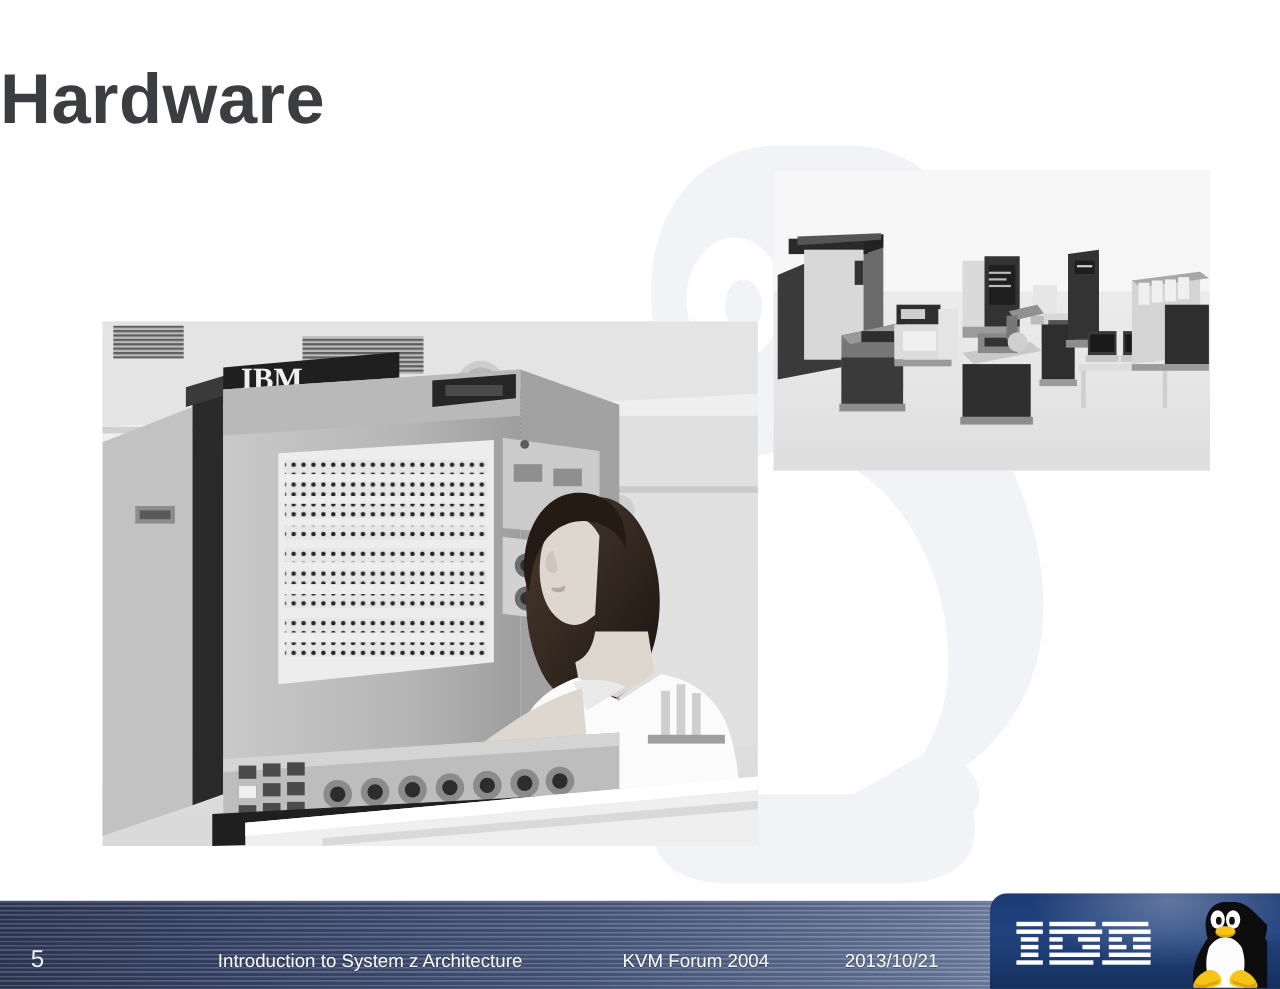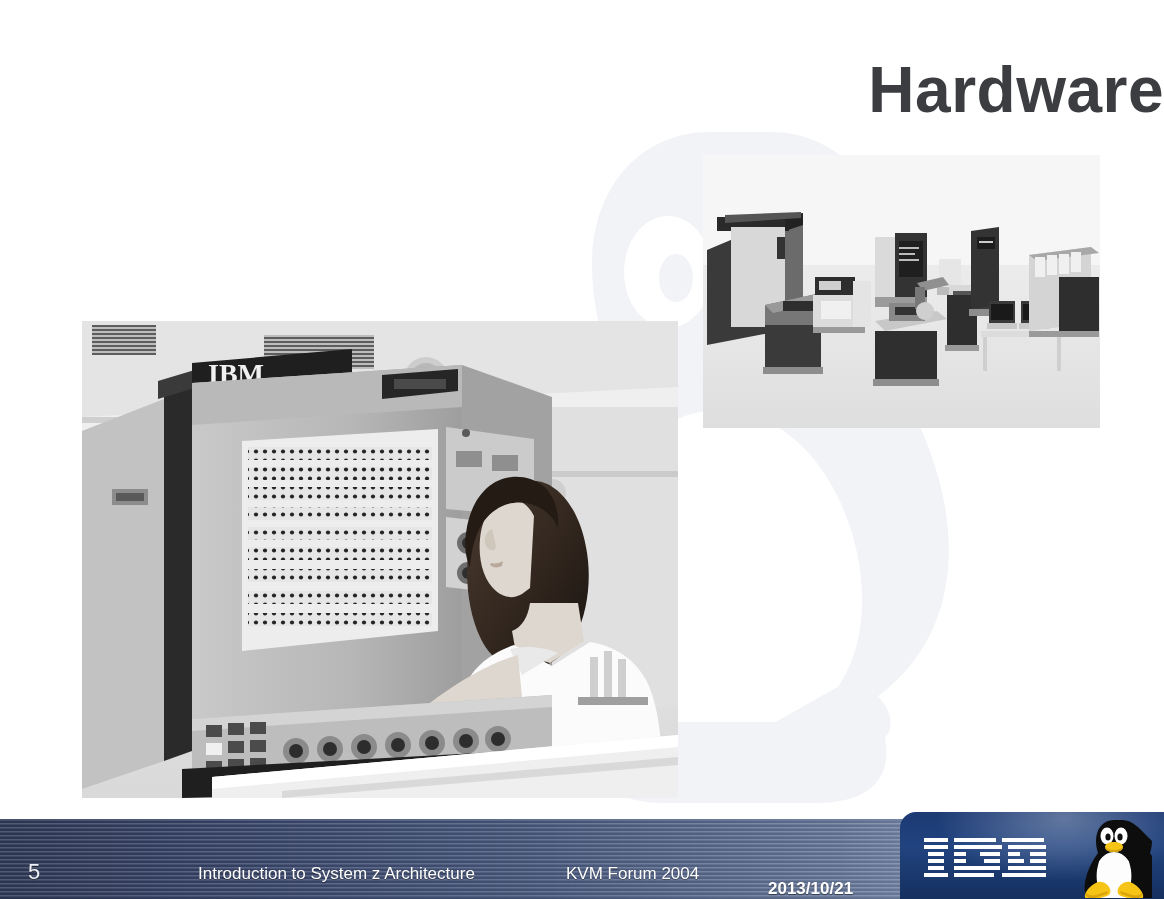--- a/index.html
+++ b/index.html
@@ -28,40 +28,39 @@
     opacity: 1;
     pointer-events: none;
   }
 
   
   #title {
     position: absolute;
     left: 0;
     top: 58px;
     width: 1164px;
-    text-align: right;
+    text-align: left;
     font-size: 64px;
     font-weight: bold;
     color: #3b3d40;
     letter-spacing: 0.5px;
     line-height: 1;
   }
 
   
   .photo {
     position: absolute;
     overflow: hidden;
     background: #f4f4f4;
   }
   #photo-console {
-    left: 82px;
+    left: 93px;
     top: 292px;
     width: 596px;
     height: 477px;
-    margin-top: 29px;
   }
   #photo-room {
     left: 703px;
     top: 155px;
     width: 397px;
     height: 273px;
   }
   .photo svg { display: block; width: 100%; height: 100%; }
 
   
@@ -102,21 +101,21 @@
     text-shadow: 0 1px 1px rgba(0,0,0,0.45);
   }
   #slide-number {
     left: 28px;
     top: 40px;
     font-size: 22px;
     color: #eef2f8;
   }
   #footer-subject { left: 198px; top: 45px; }
   #footer-event   { left: 566px; top: 45px; }
-  #footer-date    { left: 768px; top: 60px; font-weight: bold; }
+  #footer-date    { left: 768px; top: 45px; }
 
   
   #brand-panel {
     position: absolute;
     left: 900px;
     top: 812px;
     width: 264px;
     height: 87px;
     border-top-left-radius: 16px;
     background:

